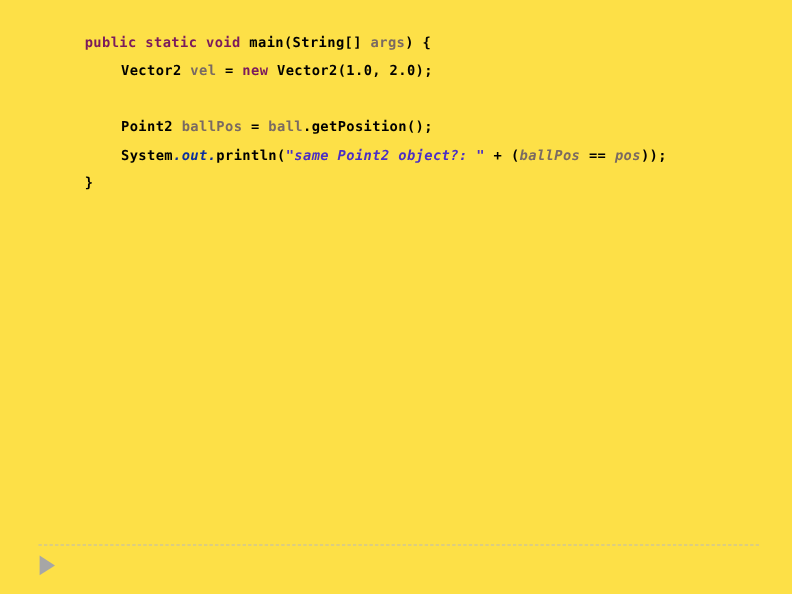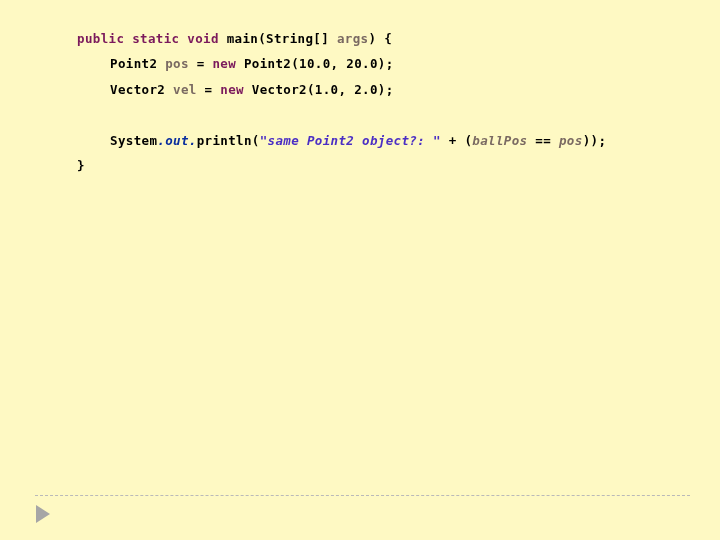--- a/index.html
+++ b/index.html
@@ -14,21 +14,21 @@
     overflow: hidden;
     font-family: "DejaVu Sans Mono", monospace;
   }
 
   
   #slide {
     position: absolute;
     left: 0; top: 0;
     width: 720px;
     height: 540px;
-    background: #fef9c3;
+    background: #fde047;
   }
 
   #code-block {
     position: absolute;
     left: 77px;
     top: 26px;
     width: 620px;
   }
 
   .code-line {
@@ -85,28 +85,28 @@
 </style>
 </head>
 <body>
 
 <div id="slide">
 
   <div id="code-block">
 
     <div class="code-line"><span class="tok-kw">public static void </span><span class="tok-plain">main(String[] </span><span class="tok-ident">args</span><span class="tok-plain">) {</span></div>
 
-    <div class="code-line indent-1"><span class="tok-plain">Point2 </span><span class="tok-ident">pos</span><span class="tok-plain"> = </span><span class="tok-kw">new</span><span class="tok-plain"> Point2(10.0, 20.0);</span></div>
 
     <div class="code-line indent-1"><span class="tok-plain">Vector2 </span><span class="tok-ident">vel</span><span class="tok-plain"> = </span><span class="tok-kw">new</span><span class="tok-plain"> Vector2(1.0, 2.0);</span></div>
 
 
     <div class="code-line blank"></div>
 
 
+    <div class="code-line indent-1"><span class="tok-plain">Point2 </span><span class="tok-ident">ballPos</span><span class="tok-plain"> = </span><span class="tok-ident">ball</span><span class="tok-plain">.getPosition();</span></div>
 
     <div class="code-line indent-1"><span class="tok-plain">System</span><span class="tok-field">.out.</span><span class="tok-ital">println(</span><span class="tok-str">"same Point2 object?: "</span><span class="tok-ital"> + (</span><span class="tok-ident-i">ballPos</span><span class="tok-ital"> == </span><span class="tok-ident-i">pos</span><span class="tok-ital">));</span></div>
 
     <div class="code-line"><span class="tok-plain">}</span></div>
 
   </div>
 
   <div id="footer-rule"></div>
   <div id="footer-arrow"></div>
   <div id="page-number">21</div>

